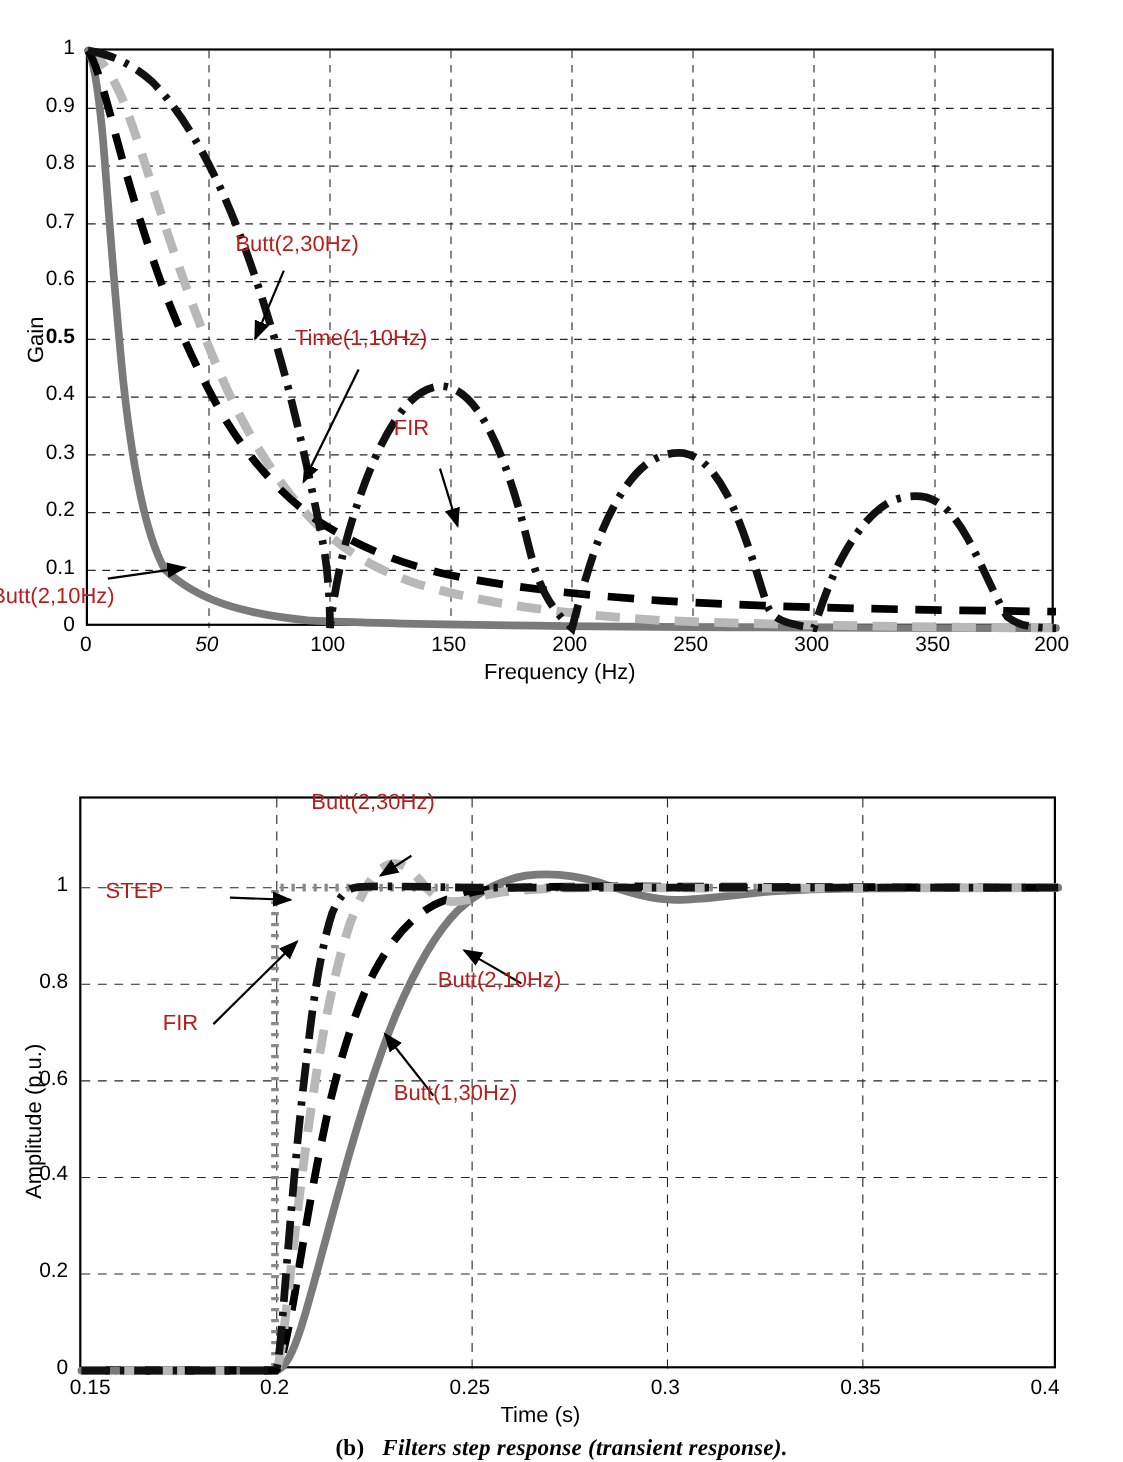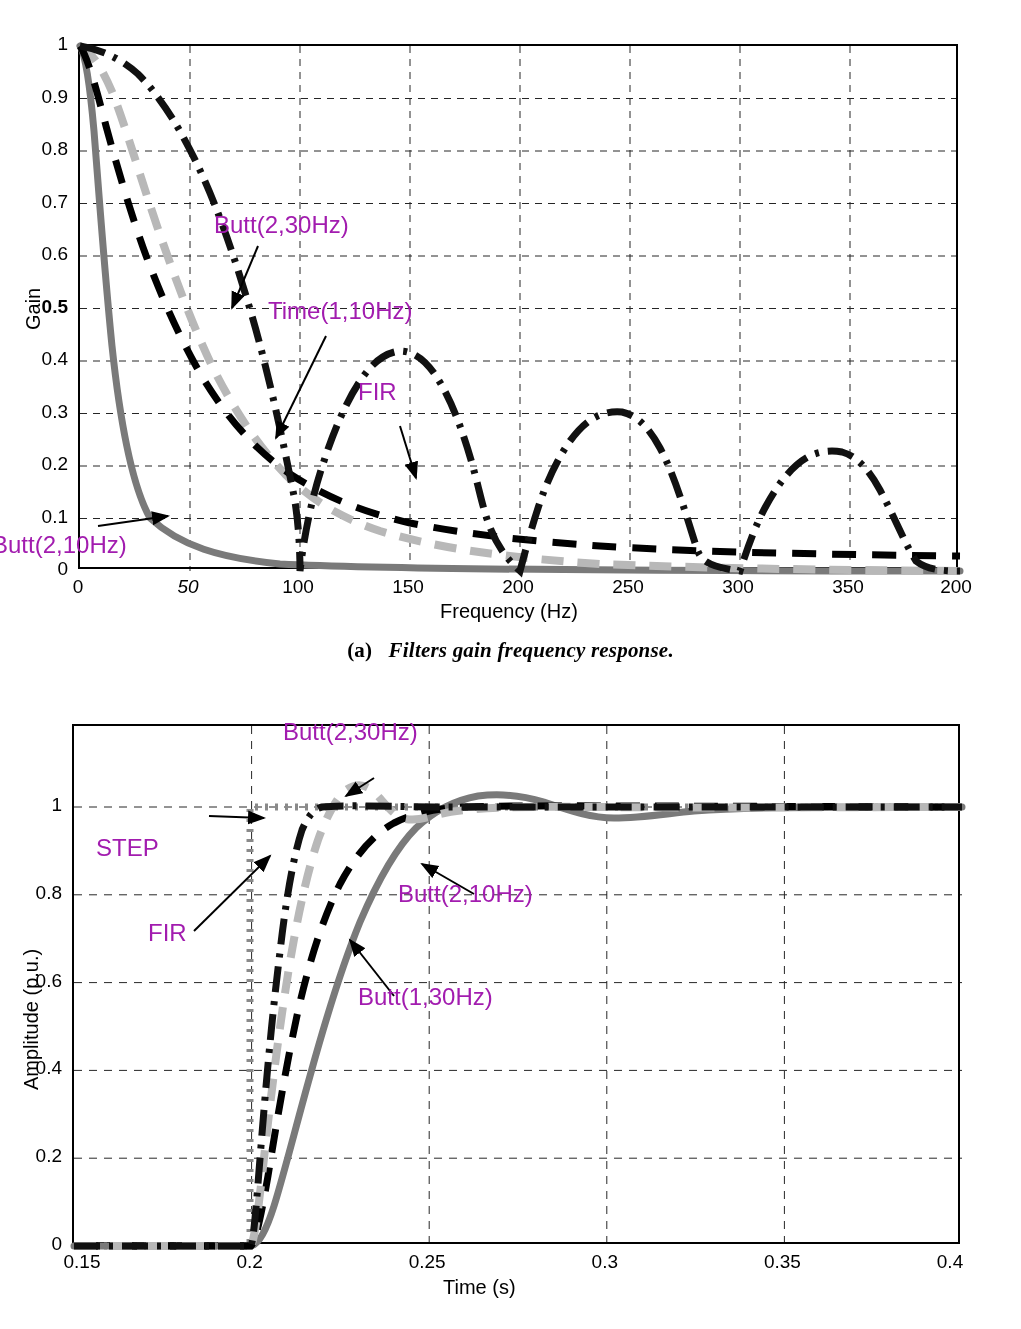--- a/index.html
+++ b/index.html
@@ -15,21 +15,21 @@
   .caption .txt{font-style:italic;}
 
   
   .tick{position:absolute;font-size:19px;color:#000;white-space:nowrap;}
   .tick.x{transform:translateX(-50%);}
   .tick.y{transform:translateY(-50%);text-align:right;}
   .axis-title{position:absolute;font-size:20px;white-space:nowrap;}
   .axis-title.y{transform-origin:0 0;transform:rotate(-90deg);}
 
   
-  .anno{position:absolute;font-size:24px;white-space:nowrap;color:#a21caf;}
+  .anno{position:absolute;font-size:20px;white-space:nowrap;color:#b91c1c;}
   svg.overlay{position:absolute;left:0;top:0;overflow:visible;}
 </style>
 </head>
 <body>
 
 <div class="page">
 
   <div class="figure" style="top:0;height:680px;">
 
     <div class="plotbox" style="left:78px;top:44px;width:880px;height:525px;">
@@ -111,25 +111,20 @@
     <div class="tick x" style="left:956px;top:576px;">200</div>
 
     <div class="axis-title" style="left:440px;top:600px;">Frequency (Hz)</div>
     <div class="axis-title y" style="left:22px;top:330px;">Gain</div>
 
     <div class="anno" style="left:214px;top:211px;">Butt(2,30Hz)</div>
     <div class="anno" style="left:268px;top:297px;">Time(1,10Hz)</div>
     <div class="anno" style="left:358px;top:378px;">FIR</div>
     <div class="anno" style="left:-8px;top:531px;">Butt(2,10Hz)</div>
 
-    <div class="caption" style="top:638px;">
-      <span class="lbl">(a)</span>
-      <span>&nbsp;</span>
-      <span class="txt">Filters gain frequency response.</span>
-    </div>
   </div>
 
   <div class="figure" style="top:700px;height:629px;">
 
     <div class="plotbox" style="left:72px;top:24px;width:888px;height:520px;">
       <svg class="overlay" width="888" height="520" viewBox="0 0 888 520">
 
         <g stroke="#000" stroke-width="1" stroke-dasharray="8,7" opacity="0.85">
           <line x1="177.6" y1="0" x2="177.6" y2="520"></line>
           <line x1="355.2" y1="0" x2="355.2" y2="520"></line>
@@ -184,24 +179,29 @@
     <div class="tick y" style="left:6px;top:456.2px;width:56px;">0.2</div>
     <div class="tick y" style="left:14px;top:544px;width:48px;">0</div>
 
     <div class="tick x" style="left:82px;top:551px;">0.15</div>
     <div class="tick x" style="left:249.6px;top:551px;">0.2</div>
     <div class="tick x" style="left:427.2px;top:551px;">0.25</div>
     <div class="tick x" style="left:604.8px;top:551px;">0.3</div>
     <div class="tick x" style="left:782.4px;top:551px;">0.35</div>
     <div class="tick x" style="left:950px;top:551px;">0.4</div>
 
-    <div class="axis-title" style="left:443px;top:576px;">Time (s)</div>
+    <div class="axis-title" style="left:455px;top:576px;">Time (s)</div>
     <div class="axis-title y" style="left:20px;top:390px;">Amplitude (p.u.)</div>
 
     <div class="anno" style="left:283px;top:18px;">Butt(2,30Hz)</div>
-    <div class="anno" style="left:96px;top:99px;margin-top:35px;">STEP</div>
+    <div class="anno" style="left:96px;top:99px;">STEP</div>
     <div class="anno" style="left:148px;top:219px;">FIR</div>
     <div class="anno" style="left:398px;top:180px;">Butt(2,10Hz)</div>
     <div class="anno" style="left:358px;top:283px;">Butt(1,30Hz)</div>
 
+    <div class="caption" style="top:604px;">
+      <span class="lbl">(b)</span>
+      <span>&nbsp;</span>
+      <span class="txt">Filters step response (transient response).</span>
+    </div>
   </div>
 
 </div>
 
 </body></html>

